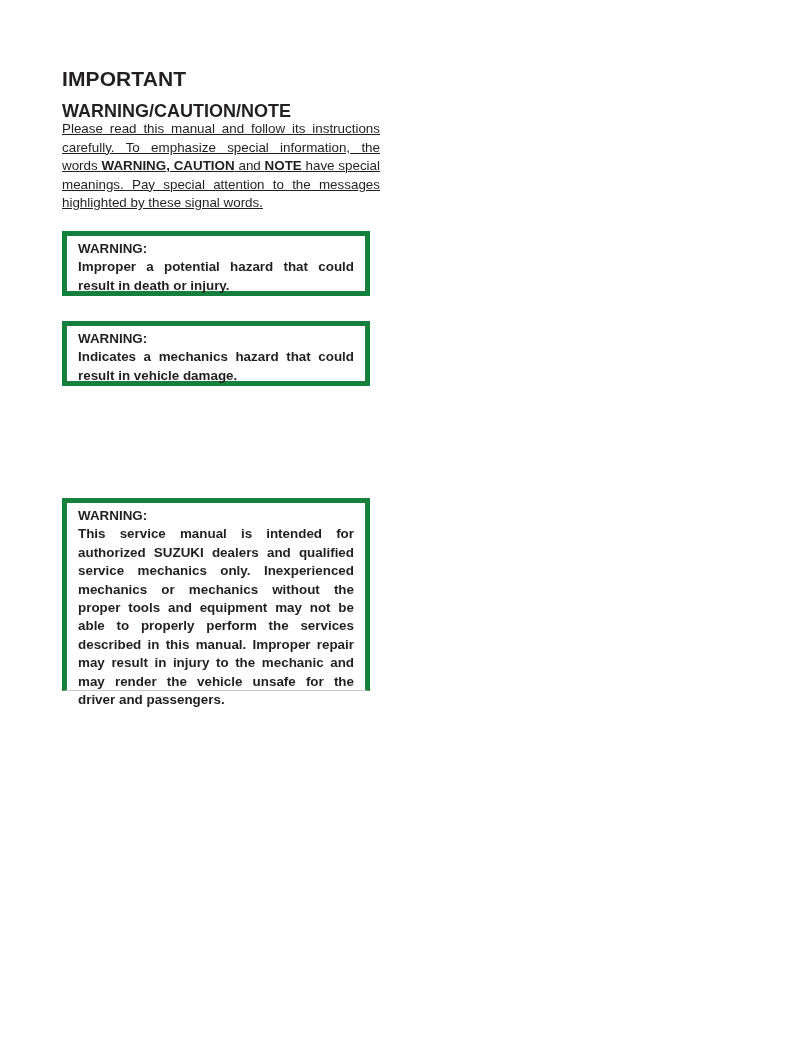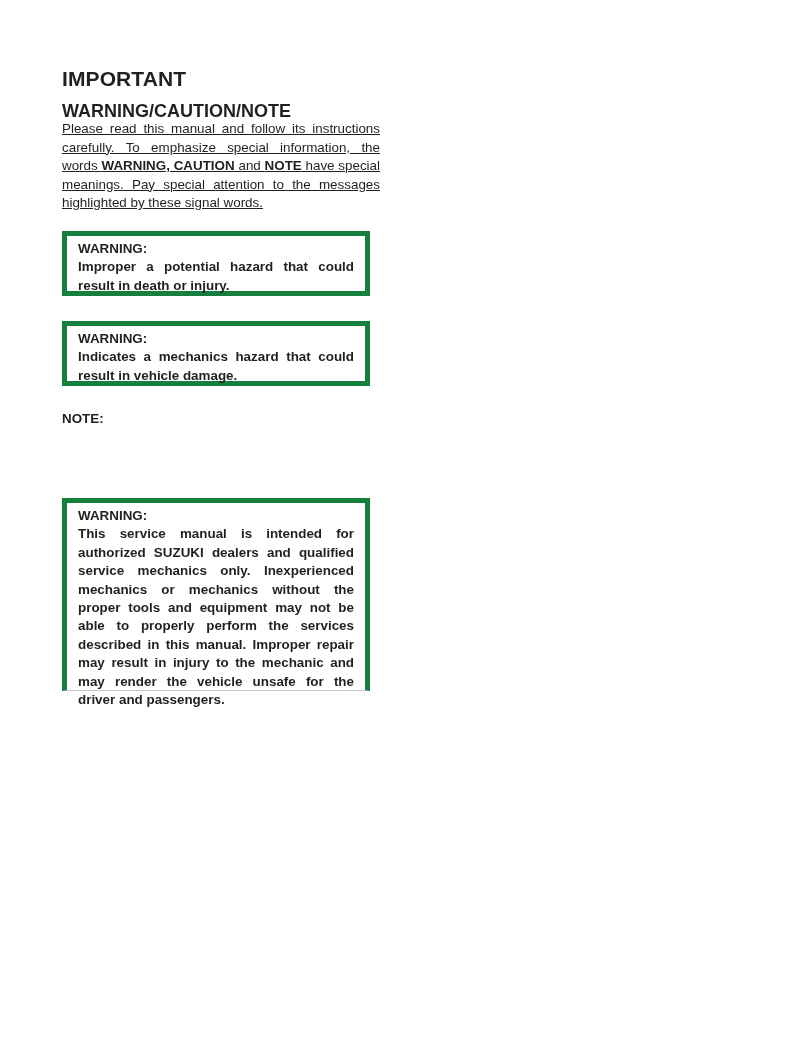--- a/index.html
+++ b/index.html
@@ -29,19 +29,18 @@
   <span class="lbl">WARNING:</span>
   <span>Improper a potential hazard that could result in death or injury.</span>
 </div>
 
 <div class="box" style="top:321px; height:65px;">
   <span class="lbl">WARNING:</span>
   <span>Indicates a mechanics hazard that could result in vehicle damage.</span>
 </div>
 
 <div class="col note">
-  <span class="lbl" style="display:block">NOTE:</span>
 </div>
 
 <div class="box open-bottom" style="top:498px; height:193px;">
   <span class="lbl">WARNING:</span>
   <span>This service manual is intended for authorized SUZUKI dealers and qualified service mechanics only. Inexperienced mechanics or mechanics without the proper tools and equipment may not be able to properly perform the services described in this manual. Improper repair may result in injury to the mechanic and may render the vehicle unsafe for the driver and passengers.</span>
 </div>
 
 </body></html>

